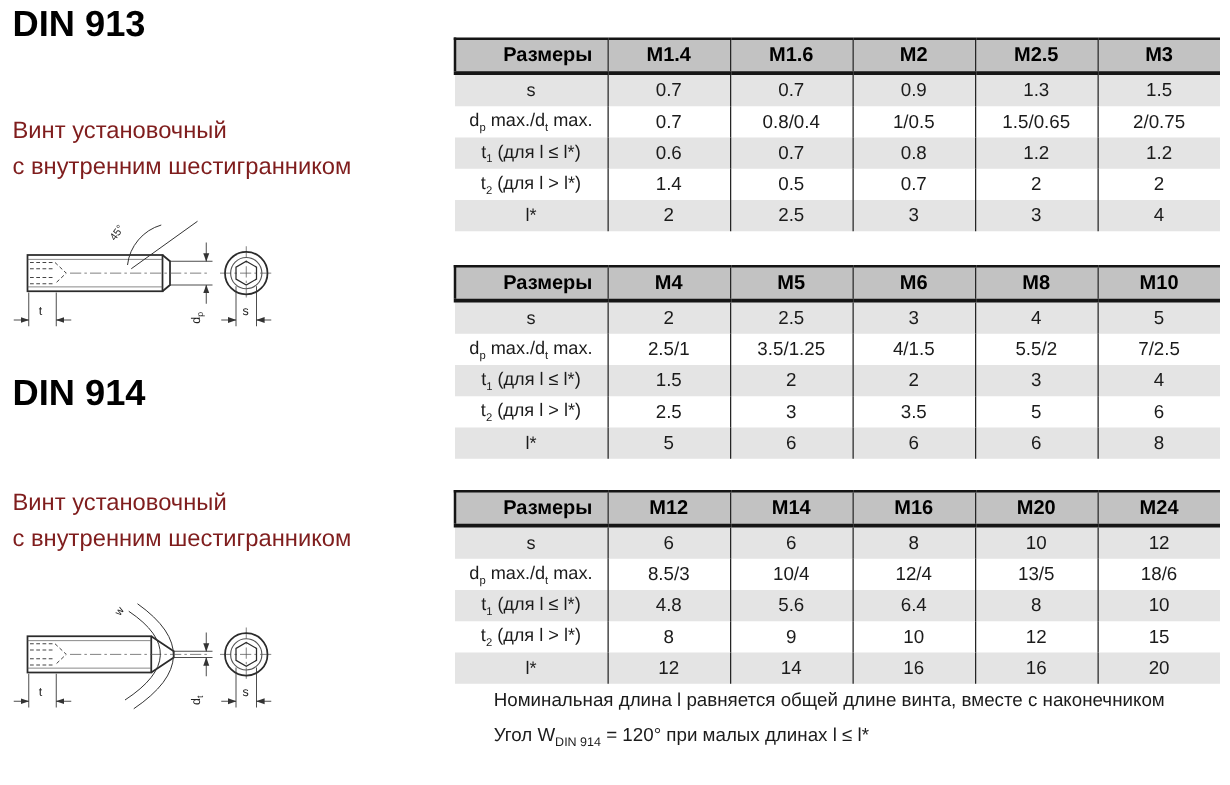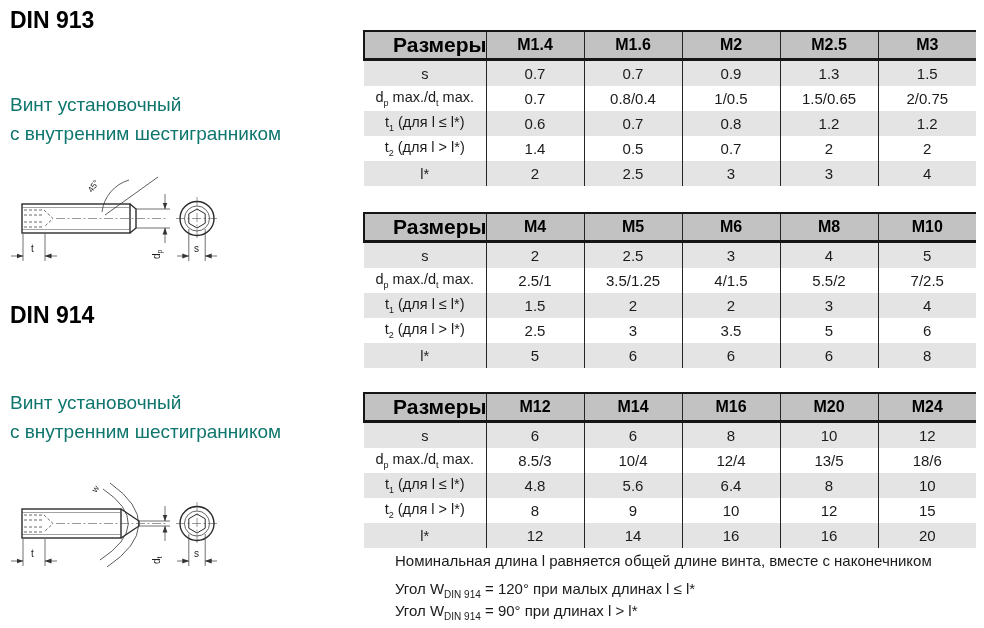--- a/index.html
+++ b/index.html
@@ -4,34 +4,34 @@
 <style>
   html,body{margin:0;padding:0;}
   body{
     width:984px;height:628px;background:#ffffff;
     font-family:"Liberation Sans","DejaVu Sans",sans-serif;
     color:#1f1f1f;
   }
   .stage{position:relative;width:984px;height:628px;overflow:hidden;background:#fff;}
 
   
-  .code-heading{position:absolute;left:10px;margin:0;font-size:23px;font-weight:700;line-height:30px;color:#000;text-align:center;}
-  .desc{position:absolute;left:10px;font-size:19px;line-height:29px;color:#0f766e;}
+  .code-heading{position:absolute;left:10px;margin:0;font-size:29px;font-weight:700;line-height:30px;color:#000;text-align:center;}
+  .desc{position:absolute;left:10px;font-size:19px;line-height:29px;color:#7f1d1d;}
   .drawing{position:absolute;}
 
   
   table.tbl{position:absolute;left:363px;border-collapse:collapse;table-layout:fixed;width:612px;}
   .tbl col.c0{width:122px;}
   .tbl col.cn{width:98px;}
   .tbl th{
     background:#c2c2c2;color:#000;font-weight:700;font-size:16px;height:23px;
     border-top:2px solid #151515;border-bottom:3px solid #151515;
     text-align:center;padding:1px 2px;
   }
-  .tbl th:first-child{border-left:2px solid #151515;font-size:21px;padding-left:28px;}
+  .tbl th:first-child{border-left:2px solid #151515;font-size:16px;padding-left:28px;}
   .tbl th + th{border-left:1.5px solid #252525;}
   .tbl td{
     font-size:15px;height:25px;text-align:center;padding:0 2px;color:#1b1b1b;
   }
   .tbl td + td{border-left:1.5px solid #252525;}
   .tbl tbody tr:nth-child(odd) td{background:#e4e4e4;}
   .tbl td.rowhead{font-size:14.5px;}
   .sub{font-size:0.62em;vertical-align:sub;}
 
   
@@ -377,17 +377,14 @@
         </tr>
       </tbody>
     </table>
 
   <div class="note" style="top:552px;">Номинальная длина l равняется общей длине винта, вместе с наконечником</div>
 
   <div class="note" style="top:580px;">
     <span>Угол W</span><span class="nsub">DIN 914</span><span> = 120° при малых длинах l ≤ l*</span>
   </div>
 
-  <div class="note" style="top:602px;">
-    <span>Угол W</span><span class="nsub">DIN 914</span><span> = 90° при длинах l &gt; l*</span>
-  </div>
 
 </div>
 
 </body></html>

